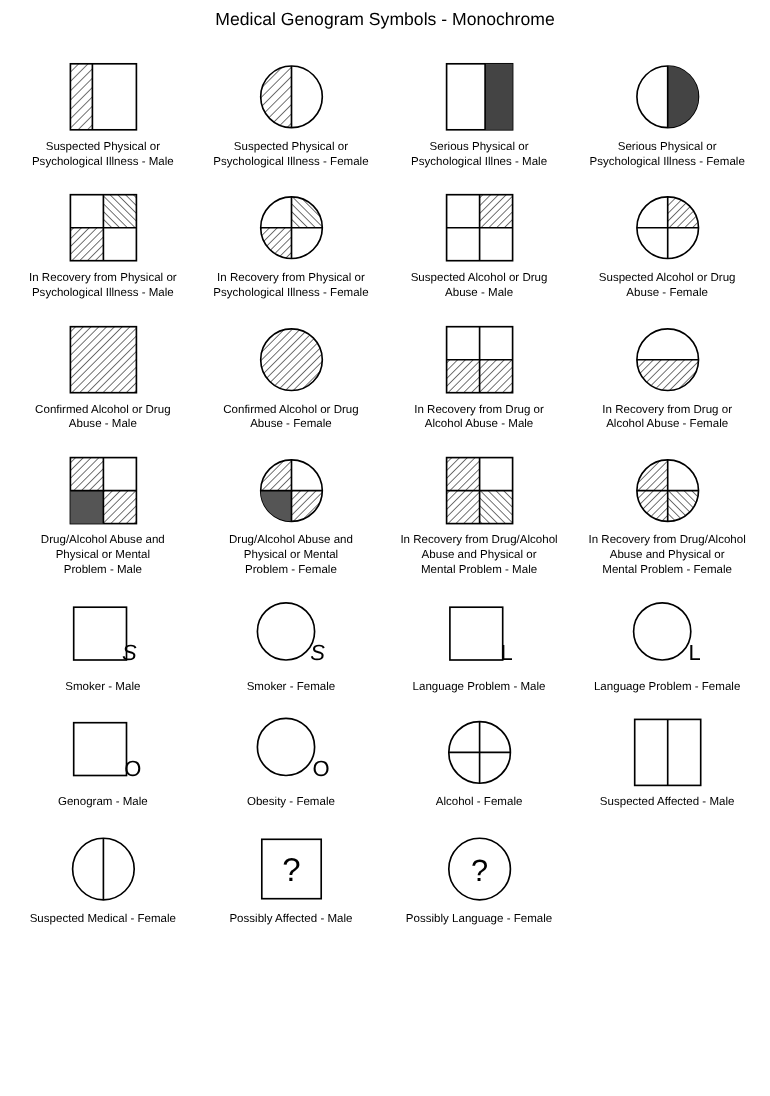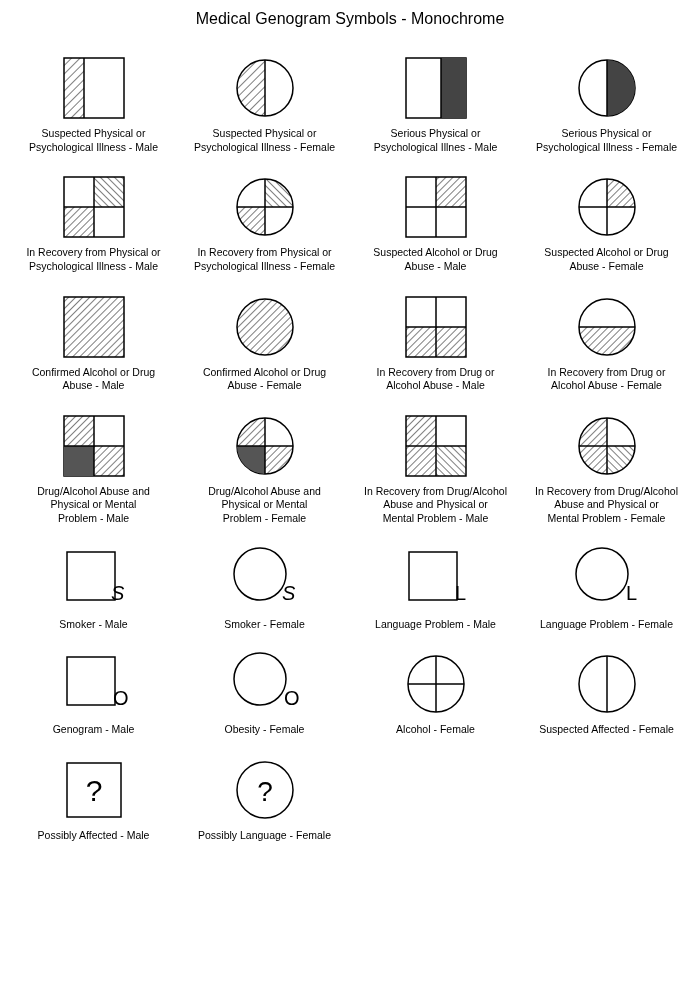--- a/index.html
+++ b/index.html
@@ -368,27 +368,34 @@
 
   <div class="symbol-cell">
     <svg width="70" height="70" viewBox="0 0 70 70">
       <circle cx="35" cy="35" r="28" fill="#fff" stroke="#000" stroke-width="1.5"></circle>
       <line x1="35" y1="7" x2="35" y2="63" stroke="#000" stroke-width="1.5"></line>
       <line x1="7" y1="35" x2="63" y2="35" stroke="#000" stroke-width="1.5"></line>
     </svg>
     <div class="label">Alcohol - Female</div>
   </div>
 
+  <div class="symbol-cell">
+    <svg width="70" height="70" viewBox="0 0 70 70">
+      <rect x="5" y="5" width="60" height="60" fill="#fff" stroke="#000" stroke-width="1.5"></rect>
+      <line x1="35" y1="5" x2="35" y2="65" stroke="#000" stroke-width="1.5"></line>
+    </svg>
+    <div class="label">Suspected Affected - Male</div>
+  </div>
 
   <div class="symbol-cell">
     <svg width="70" height="70" viewBox="0 0 70 70">
       <circle cx="35" cy="35" r="28" fill="#fff" stroke="#000" stroke-width="1.5"></circle>
       <line x1="35" y1="7" x2="35" y2="63" stroke="#000" stroke-width="1.5"></line>
     </svg>
-    <div class="label">Suspected Affected - Female</div>
+    <div class="label">Suspected Medical - Female</div>
   </div>
 
   <div class="symbol-cell">
     <svg width="70" height="70" viewBox="0 0 70 70">
       <rect x="8" y="8" width="54" height="54" fill="#fff" stroke="#000" stroke-width="1.5"></rect>
       <text x="35" y="46" font-size="30" font-family="Arial" text-anchor="middle" fill="#000">?</text>
     </svg>
     <div class="label">Possibly Affected - Male</div>
   </div>
 

